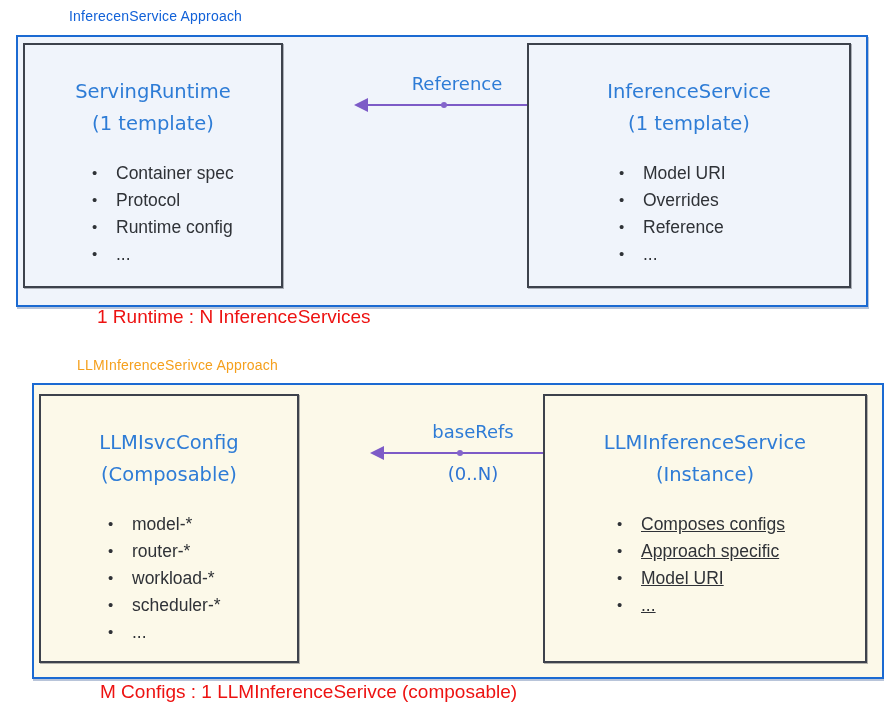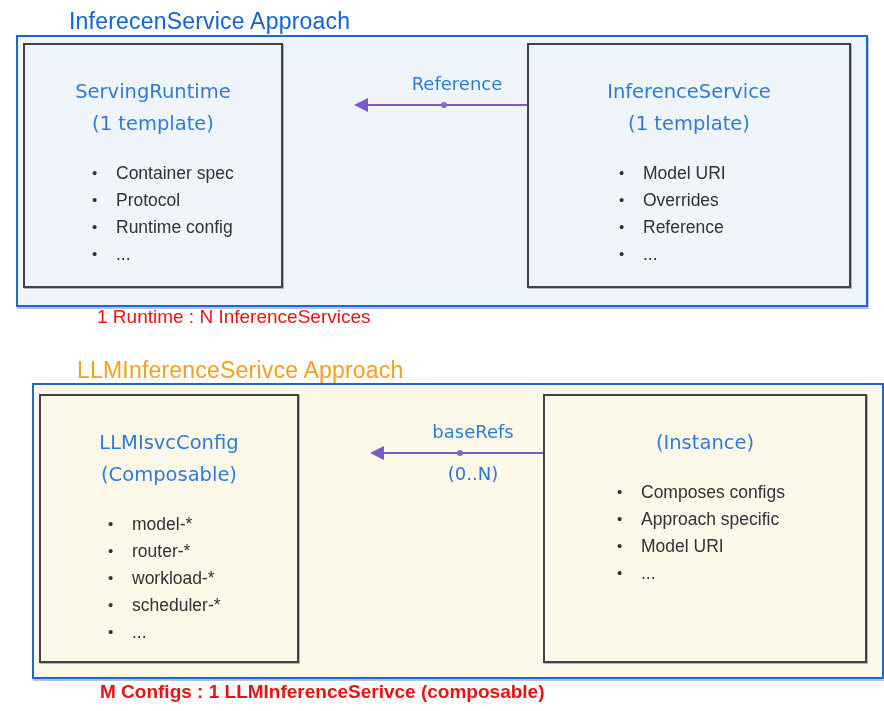--- a/index.html
+++ b/index.html
@@ -5,21 +5,21 @@
   html,body{margin:0;padding:0;background:#ffffff;}
   .page{
     position:relative;
     width:884px;height:711px;
     background:#ffffff;
     font-family:"Liberation Sans", sans-serif;
     overflow:hidden;
   }
   .section-title{
     position:absolute;
-    font-size:23px;
+    font-size:14px;
     letter-spacing:.2px;
     white-space:nowrap;
   }
   .title-blue{color:#1161d8;}
   .title-orange{color:#f5a01d;}
   .outer-box{
     position:absolute;
     border:2px solid #1b6ad2;
     box-shadow:1px 2px 0 rgba(20,60,130,.30);
   }
@@ -55,21 +55,21 @@
   }
   .box-list li{position:relative;white-space:nowrap;}
   .box-list li::before{
     content:"\2022";
     position:absolute;
     left:-24px;
     top:-1px;
     font-size:15px;
     color:#2f3237;
   }
-  .list-tight{padding-left:96px;}
+  .list-tight{padding-left:96px;text-decoration:underline;}
   .arrow-zone{
     position:absolute;
     left:337px;top:36px;
     width:172px;height:92px;padding-left:32px;
   }
   .arrow-label{
     position:absolute;
     left:0;top:0;width:100%;
     text-align:center;
     font-size:18px;
@@ -179,26 +179,27 @@
     <div class="arrow-zone">
       <div class="arrow-label">baseRefs</div>
       <div class="arrow-line"></div>
       <div class="arrow-head"></div>
       <div class="arrow-dot"></div>
       <div class="arrow-sublabel">(0..N)</div>
     </div>
 
     <div class="inner-box inner-right">
       <div class="box-heading">
+        <div>LLMInferenceService</div>
         <div>(Instance)</div>
       </div>
       <ul class="box-list list-tight">
         <li>Composes configs</li>
         <li>Approach specific</li>
         <li>Model URI</li>
         <li>...</li>
       </ul>
     </div>
   </div>
 
-  <div class="caption" style="left:100px;top:681px;font-weight:bold;">M Configs : 1 LLMInferenceSerivce (composable)</div>
+  <div class="caption" style="left:100px;top:681px;">M Configs : 1 LLMInferenceSerivce (composable)</div>
 
 </div>
 
 </body></html>

